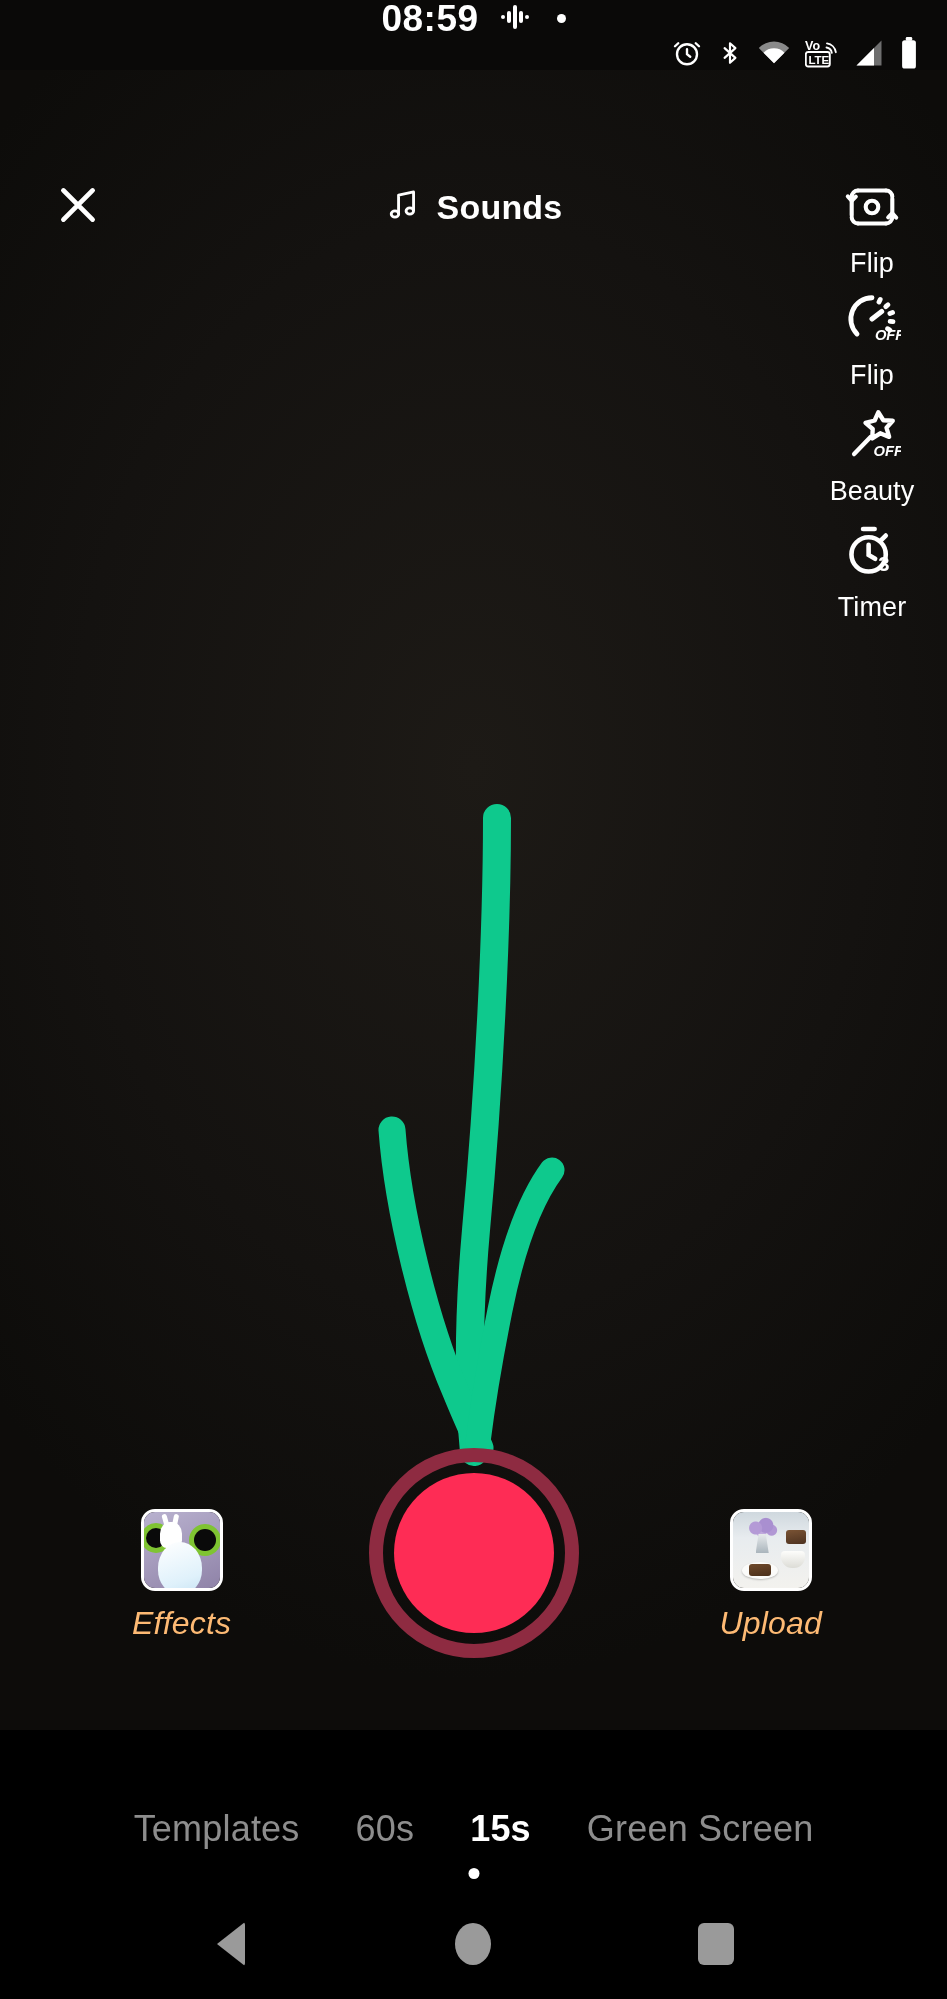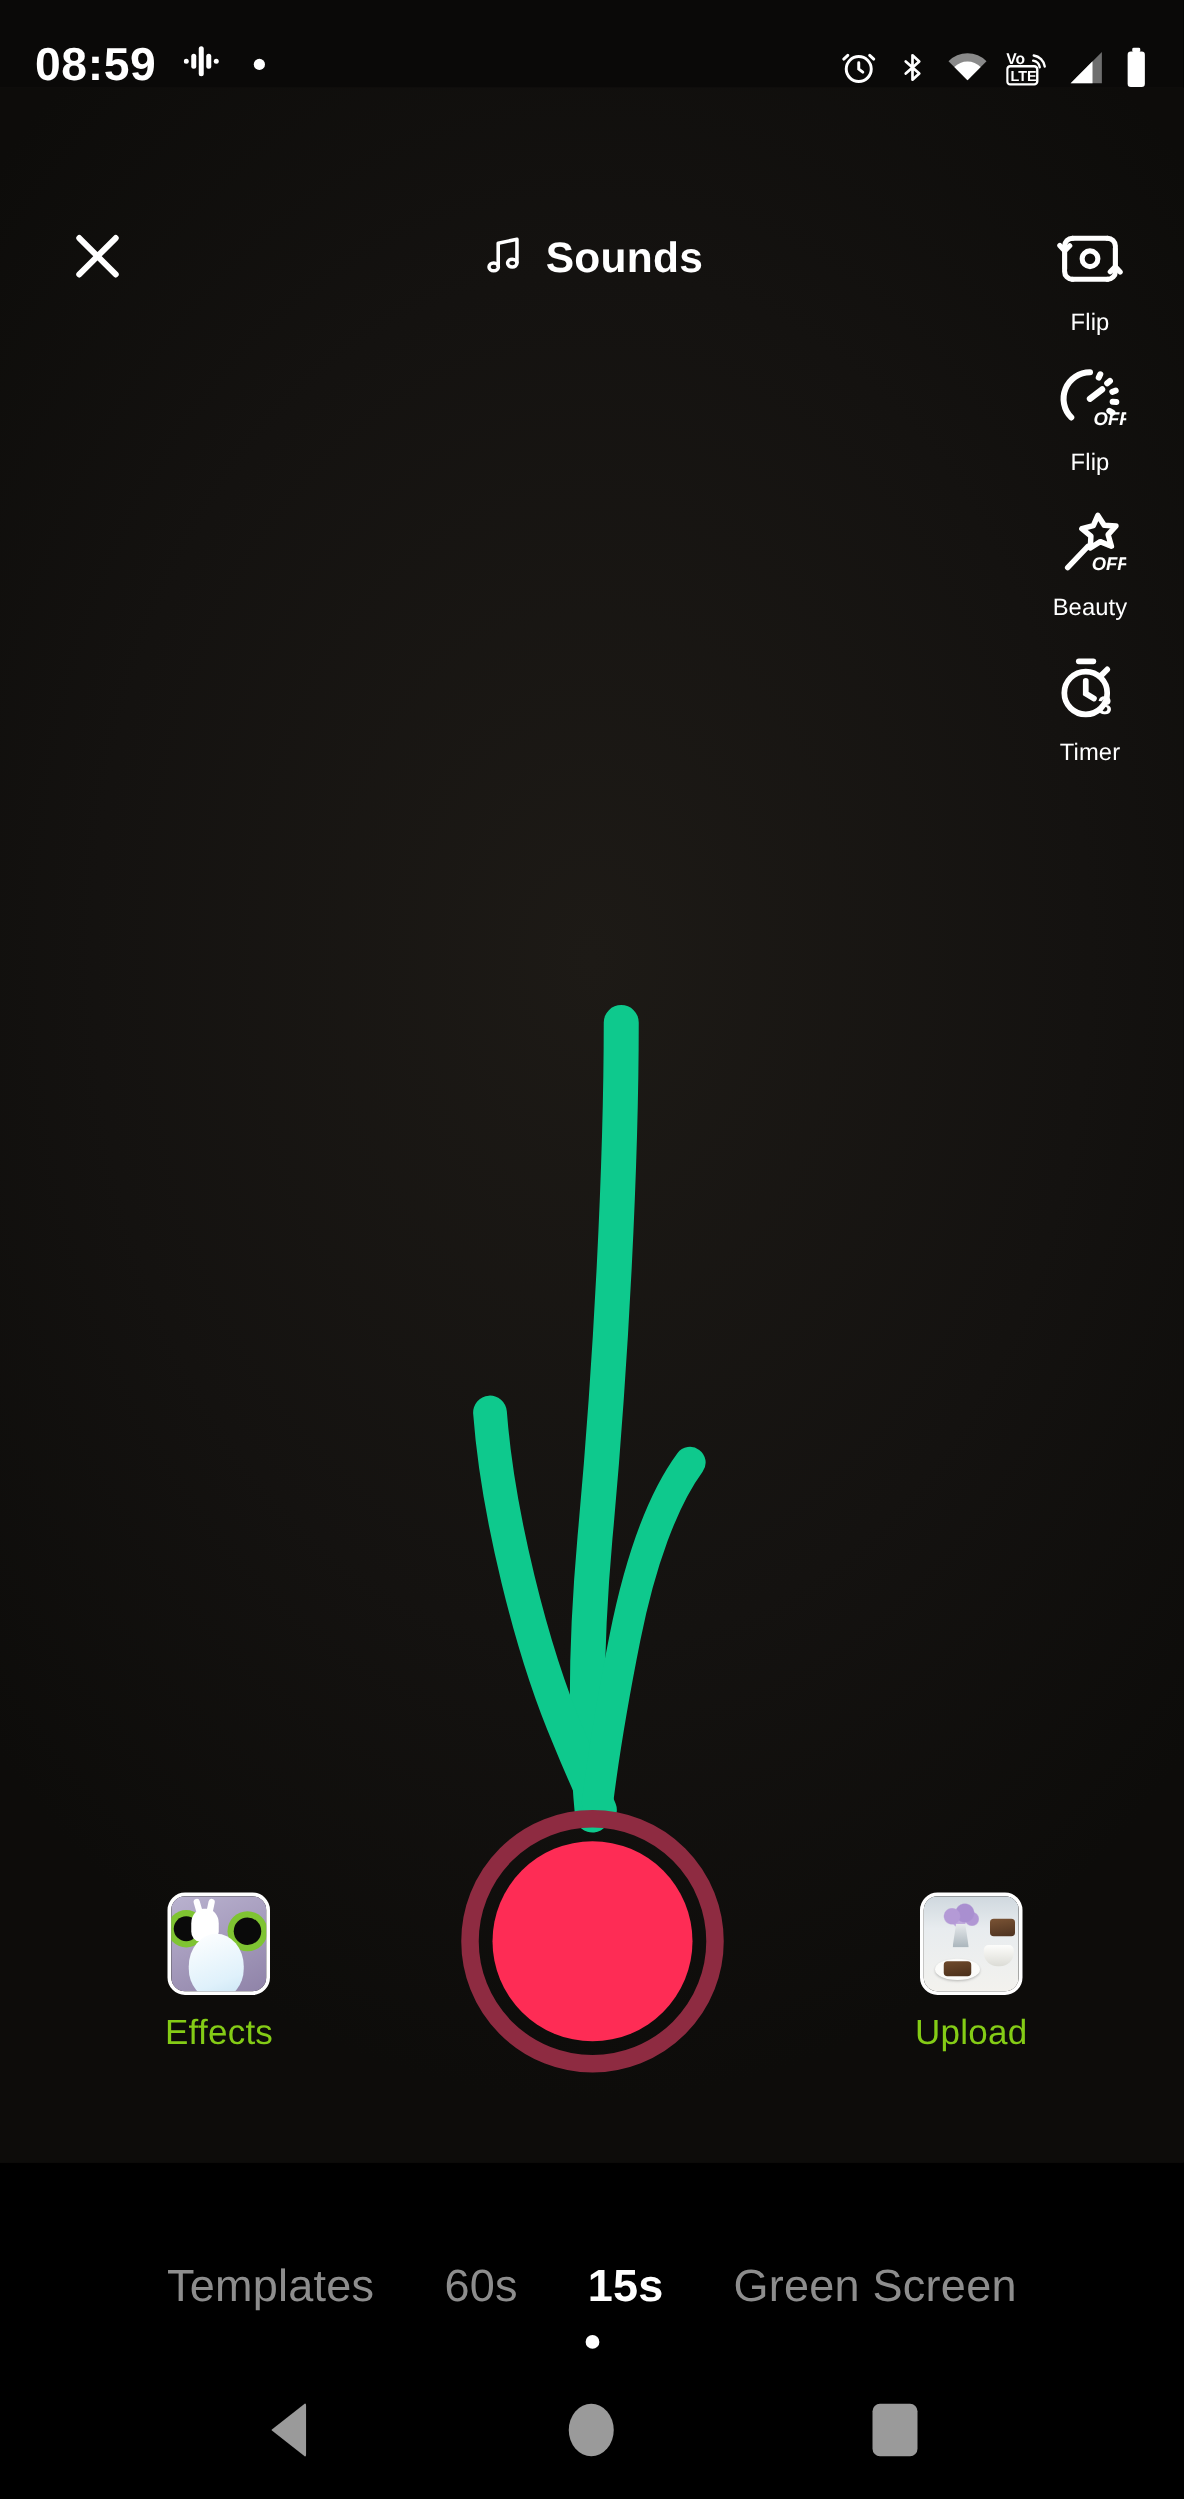--- a/index.html
+++ b/index.html
@@ -12,23 +12,24 @@
   #phone {
     position:relative;
     width:947px; height:1999px;
     background:#000;
   }
 
   
   #statusbar {
     position:absolute; top:0; left:0;
     width:947px; height:70px;
-    display:flex; align-items:flex-end;
+    display:flex; align-items:center;
     padding:0 28px;
     background:#0a0908;
+    flex-direction:column;
   }
   #sb-left { display:flex; align-items:center; gap:22px; }
   .sb-time {
     color:#ffffff; font-size:37px; font-weight:700;
     letter-spacing:0.5px; line-height:1;
   }
   .assistant-ico { display:block; }
   .sb-dot {
     width:9px; height:9px; border-radius:50%;
     background:#ffffff; display:block;
@@ -92,21 +93,21 @@
     width:150px; height:116px;
     cursor:pointer;
   }
   .tool .glyph {
     height:64px; width:64px;
     display:flex; align-items:center; justify-content:center;
     position:relative;
     text-align:center;
   }
   .tool .tool-label {
-    color:#ffffff; font-size:19px;
+    color:#ffffff; font-size:27px;
     margin-top:9px; letter-spacing:0.1px;
     font-weight:400;
   }
   .tool:first-child { height:112px; }
 
   
   #doodle {
     position:absolute; left:0; top:0;
     width:947px; height:1660px;
     pointer-events:none;
@@ -149,22 +150,22 @@
   #effects-ctl { left:132px; }
   #upload-ctl  { right:125px; }
   .thumb {
     width:82px; height:82px;
     border-radius:14px;
     overflow:hidden;
     border:3px solid #ffffff;
     position:relative;
   }
   .side-ctl .ctl-label {
-    color:#84cc16; font-size:28px;
-    font-weight:400; letter-spacing:0.2px;
+    color:#fdba74; font-size:32px;
+    font-weight:400; letter-spacing:0.2px;font-style:italic;
   }
 
   
   .fx-art { position:absolute; inset:0; background:
       linear-gradient(155deg,#b9b2cf 0%,#a79dbe 45%,#8f83a8 100%); }
   .fx-eyeL, .fx-eyeR {
     position:absolute; border-radius:50%;
     background:#0a0a0a;
     box-shadow:0 0 0 5px #7fc432;
   }

